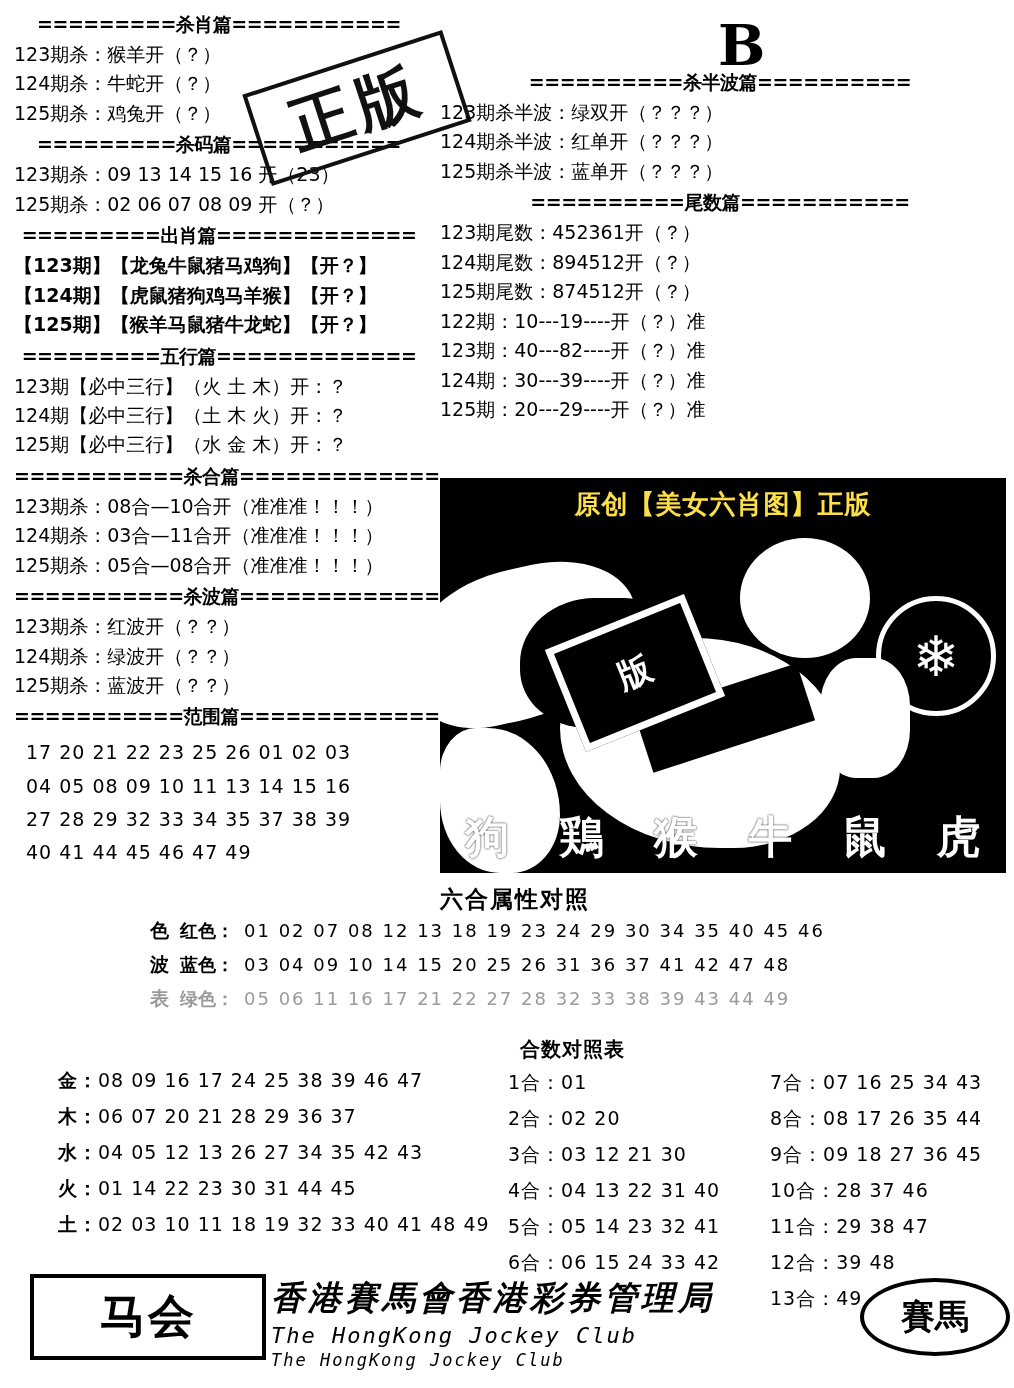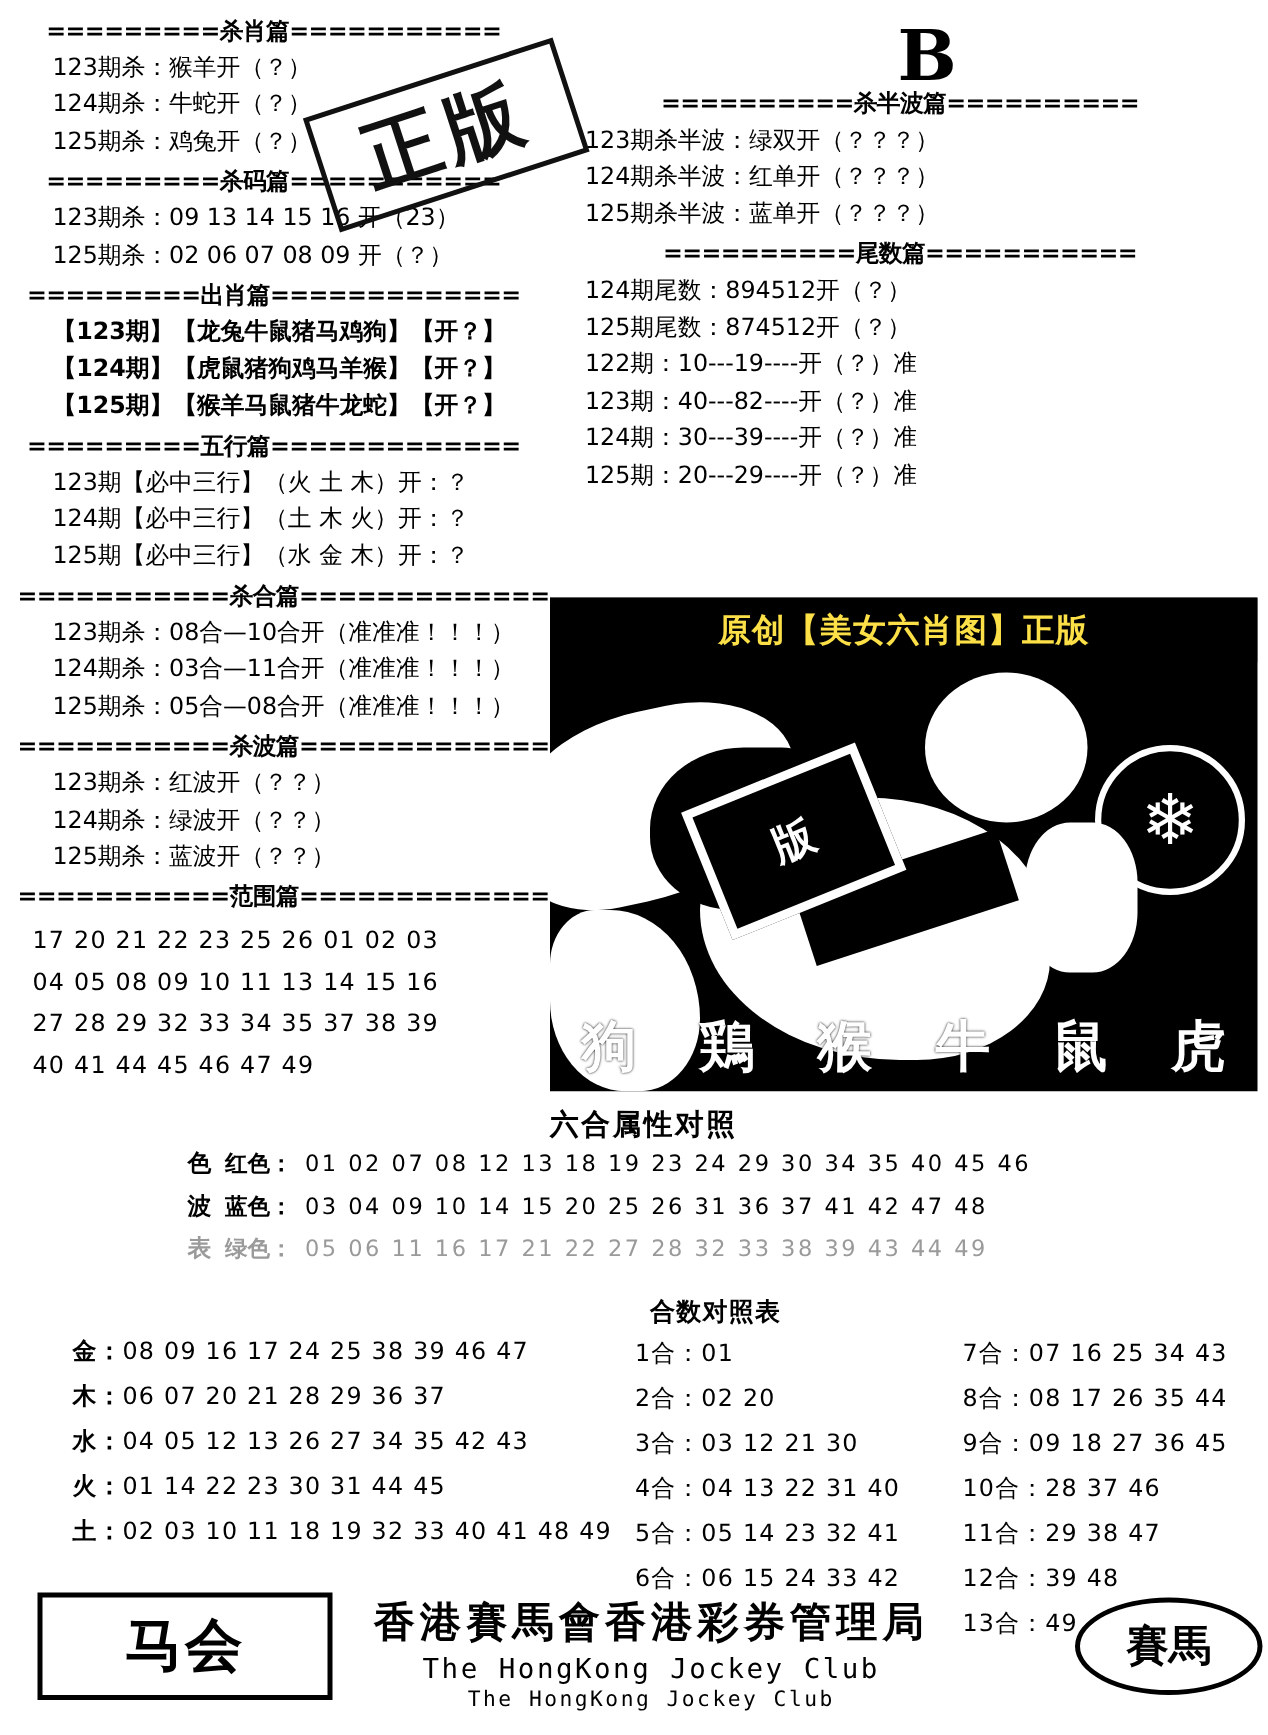--- a/index.html
+++ b/index.html
@@ -29,21 +29,20 @@
     font-weight: bold;
     font-size: 19px;
     letter-spacing: -0.5px;
     white-space: nowrap;
     margin: 4px 0 2px 0;
   }
   .row {
     font-size: 19px;
     line-height: 1.55;
     white-space: nowrap;
-    margin-left: 28px;
   }
   .row.bold { font-weight: bold; }
 
   
   .stamp {
     position: absolute;
     left: 252px; top: 22px;
     width: 215px; height: 175px;
     pointer-events: none;
   }
@@ -178,21 +177,21 @@
     font-family: "DejaVu Serif", "Liberation Serif", serif;
   }
   .footer .logo-right {
     position: absolute; right: 20px; top: 4px; width: 150px; height: 78px;
     border: 4px solid #000; border-radius: 50%;
     display: flex; align-items: center; justify-content: center;
     font-size: 34px; font-weight: bold;
     font-family: "DejaVu Serif", "Liberation Serif", serif;
   }
   .footer .center {
-    position: absolute; left: 255px; top: 2px; width: 500px; text-align: center;
+    position: absolute; left: 255px; top: 2px; width: 500px; text-align: left; font-style: italic;
   }
   .footer .cn {
     font-size: 33px; font-weight: bold; letter-spacing: 4px;
     font-family: "DejaVu Serif", "Liberation Serif", serif;
   }
   .footer .en1 { font-size: 22px; letter-spacing: 2px; margin-top: 2px; font-family: "DejaVu Sans Mono","Liberation Mono",monospace; }
   .footer .en2 { font-size: 17px; letter-spacing: 2px; margin-top: 2px; font-family: "DejaVu Sans Mono","Liberation Mono",monospace; }
 </style>
 </head>
 <body>
@@ -249,20 +248,21 @@
 
   <div class="col-right">
     <div style="height:58px"></div>
 
     <div class="sec-title">==========杀半波篇==========</div>
     <div class="row">123期杀半波：绿双开（？？？）</div>
     <div class="row">124期杀半波：红单开（？？？）</div>
     <div class="row">125期杀半波：蓝单开（？？？）</div>
 
     <div class="sec-title">==========尾数篇===========</div>
+    <div class="row">123期尾数：452361开（？）</div>
     <div class="row">124期尾数：894512开（？）</div>
     <div class="row">125期尾数：874512开（？）</div>
 
     <div class="row">122期：10---19----开（？）准</div>
     <div class="row">123期：40---82----开（？）准</div>
     <div class="row">124期：30---39----开（？）准</div>
     <div class="row">125期：20---29----开（？）准</div>
   </div>
 
   <div class="photo">

